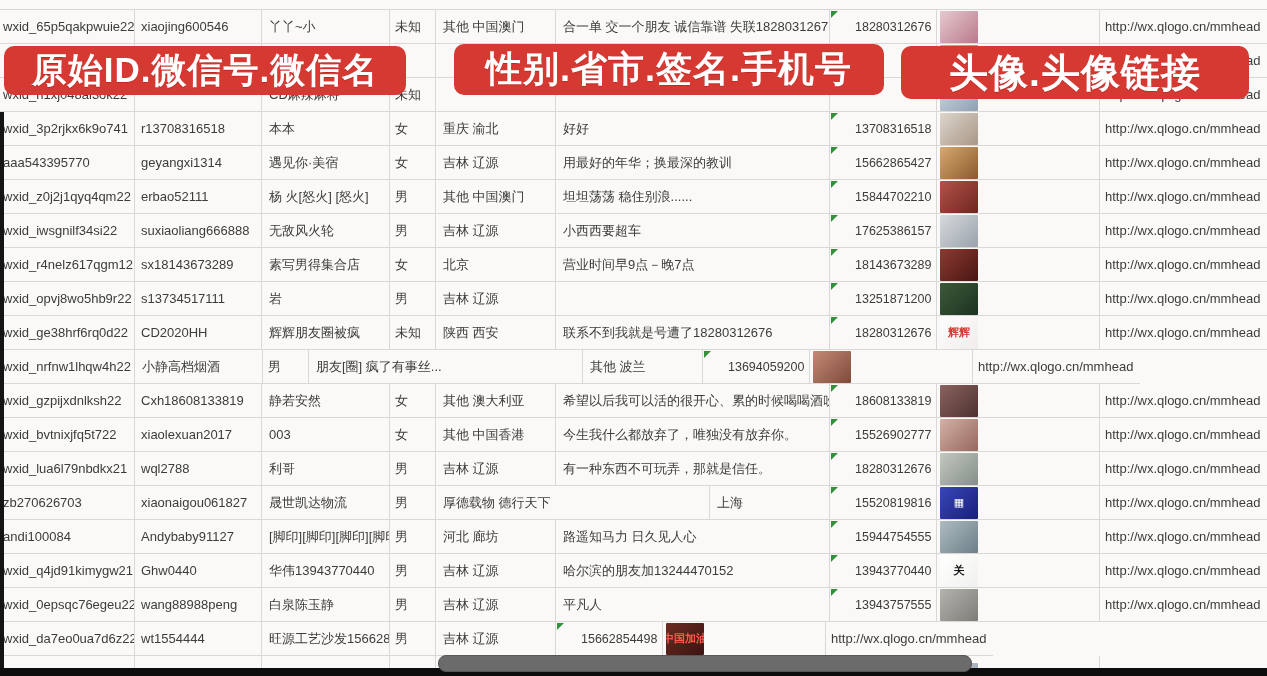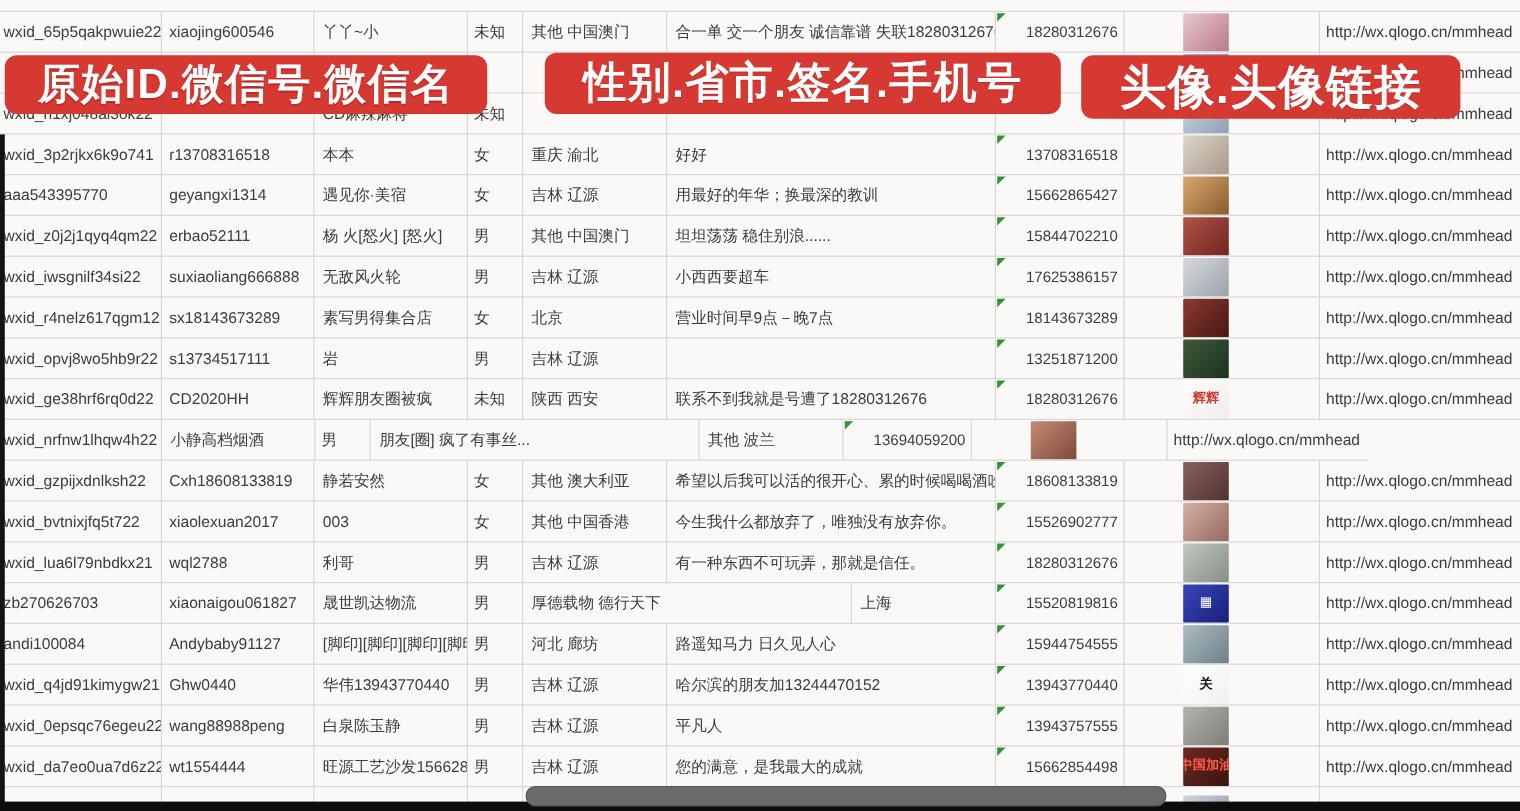--- a/index.html
+++ b/index.html
@@ -26,34 +26,34 @@
   .c-region{width:120px;padding-left:7px;}
   .c-sign{width:274px;padding-left:7px;}
   .c-phone{width:107px;padding-left:25px;font-size:12.5px;text-align:right;}
   .c-avatar{width:163px;}
   .c-url{width:167px;padding-left:5px;border-right:none;}
   .tri{
     position:absolute;top:1px;left:1px;width:0;height:0;
     border-top:7px solid #33913a;border-right:7px solid transparent;
   }
   .avatar{
-    margin-left:46px;width:38px;height:32px;border-radius:1px;
+    width:38px;height:32px;border-radius:1px;
     display:flex;align-items:center;justify-content:center;
     font-size:11px;font-weight:bold;letter-spacing:0;overflow:hidden;text-align:center;line-height:1;
   }
   
   .banner{
     position:absolute;background:#d63832;color:#ffffff;
     border-radius:10px;display:flex;align-items:center;justify-content:center;
     font-weight:bold;letter-spacing:1px;white-space:nowrap;
     text-shadow:0 1px 0 rgba(120,0,0,.25);
   }
   #banner-id{left:4px;top:46px;width:402px;height:49px;font-size:35px;}
   #banner-profile{left:454px;top:44px;width:430px;height:51px;font-size:36px;}
-  #banner-avatar{left:901px;top:46px;width:316px;height:53px;font-size:39px;}
+  #banner-avatar{left:901px;top:46px;width:348px;height:53px;font-size:39px;}
   
   #left-edge{position:absolute;left:0;top:112px;bottom:0;width:4px;background:#141414;}
   #bottom-edge{position:absolute;left:0;bottom:0;width:1267px;height:8px;background:#0d0d0d;}
   #hscroll-thumb{
     position:absolute;left:438px;bottom:4px;width:532px;height:15px;
     background:#6b6b6b;border-radius:8px;border:1px solid #575757;
   }
 </style>
 </head>
 <body>
@@ -365,21 +365,20 @@
       </div>
       <div class="cell c-url">http://wx.qlogo.cn/mmhead</div>
     </div>
 
     <div class="row">
       <div class="cell c-wxid">wxid_da7eo0ua7d6z22</div>
       <div class="cell c-account">wt1554444</div>
       <div class="cell c-nick">旺源工艺沙发15662854</div>
       <div class="cell c-gender">男</div>
       <div class="cell c-region">吉林 辽源</div>
-      <div class="cell c-sign">您的满意，是我最大的成就</div>
       <div class="cell c-phone">
         <span class="tri" style="display: block;"></span>
         <span>15662854498</span>
       </div>
       <div class="cell c-avatar">
         <div class="avatar" style="background: linear-gradient(135deg, rgb(110, 42, 34), rgb(58, 20, 16)); color: rgb(255, 90, 74);">中国加油</div>
       </div>
       <div class="cell c-url">http://wx.qlogo.cn/mmhead</div>
     </div>
 

